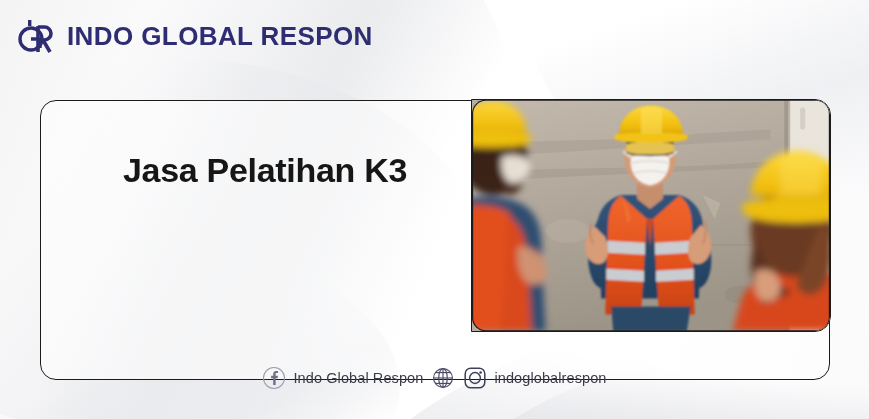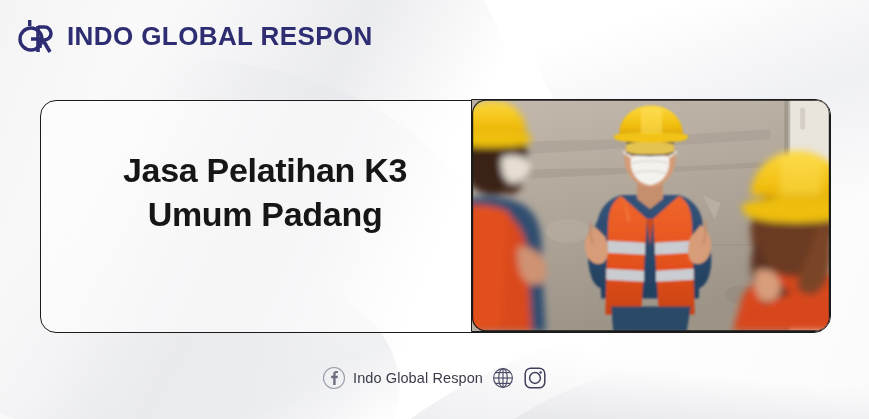--- a/index.html
+++ b/index.html
@@ -86,21 +86,21 @@
     font-weight: bold;
     letter-spacing: 0.4px;
     color: #2f2d72;
     white-space: nowrap;
   }
 
   
   .card {
     position: absolute;
     left: 40px; top: 100px;
-    width: 790px; height: 233px;
+    width: 790px; height: 280px;
     border: 1.6px solid #1b1b1b;
     border-radius: 16px;
     background: rgba(255,255,255,0.55);
     box-sizing: border-box;
     z-index: 5;
   }
   .card-title {
     position: absolute;
     left: 24px; top: 48px;
     width: 400px;
@@ -173,21 +173,20 @@
       <path d="M29 26 l7 12" stroke="#2f2d72" stroke-width="3.6" fill="none" stroke-linecap="butt"></path>
       <rect x="14" y="6" width="3.4" height="6" fill="#2f2d72"></rect>
     </svg>
     <div class="brand-name">INDO GLOBAL RESPON</div>
   </div>
 
   <div class="card">
 
     <div class="card-title">
       <div>Jasa Pelatihan K3</div>
-      <div>Umum Padang</div>
     </div>
 
     <div class="photo">
       <svg viewBox="0 0 360 233" preserveAspectRatio="xMidYMid slice">
         <defs>
           <clipPath id="pclip">
               <rect x="0" y="0" width="360" height="233" rx="14"></rect>
             </clipPath>
           <linearGradient id="wallg" x1="0" y1="0" x2="0.3" y2="1">
             <stop offset="0%" stop-color="#c3b9ad"></stop>
@@ -324,16 +323,17 @@
         </g>
       </svg>
     </div>
 
     <div class="f-item">
       <svg class="f-icon" viewBox="0 0 24 24">
         <rect x="2.2" y="2.2" width="19.6" height="19.6" rx="5.6" fill="none" stroke="#3f3f5a" stroke-width="1.5"></rect>
         <circle cx="12" cy="12" r="5.4" fill="none" stroke="#3f3f5a" stroke-width="1.5"></circle>
         <circle cx="17.6" cy="6.4" r="1.25" fill="#3f3f5a"></circle>
       </svg>
+      <span class="f-label">indoglobalrespon</span>
     </div>
   </div>
 
 </div>
 
 </body></html>

